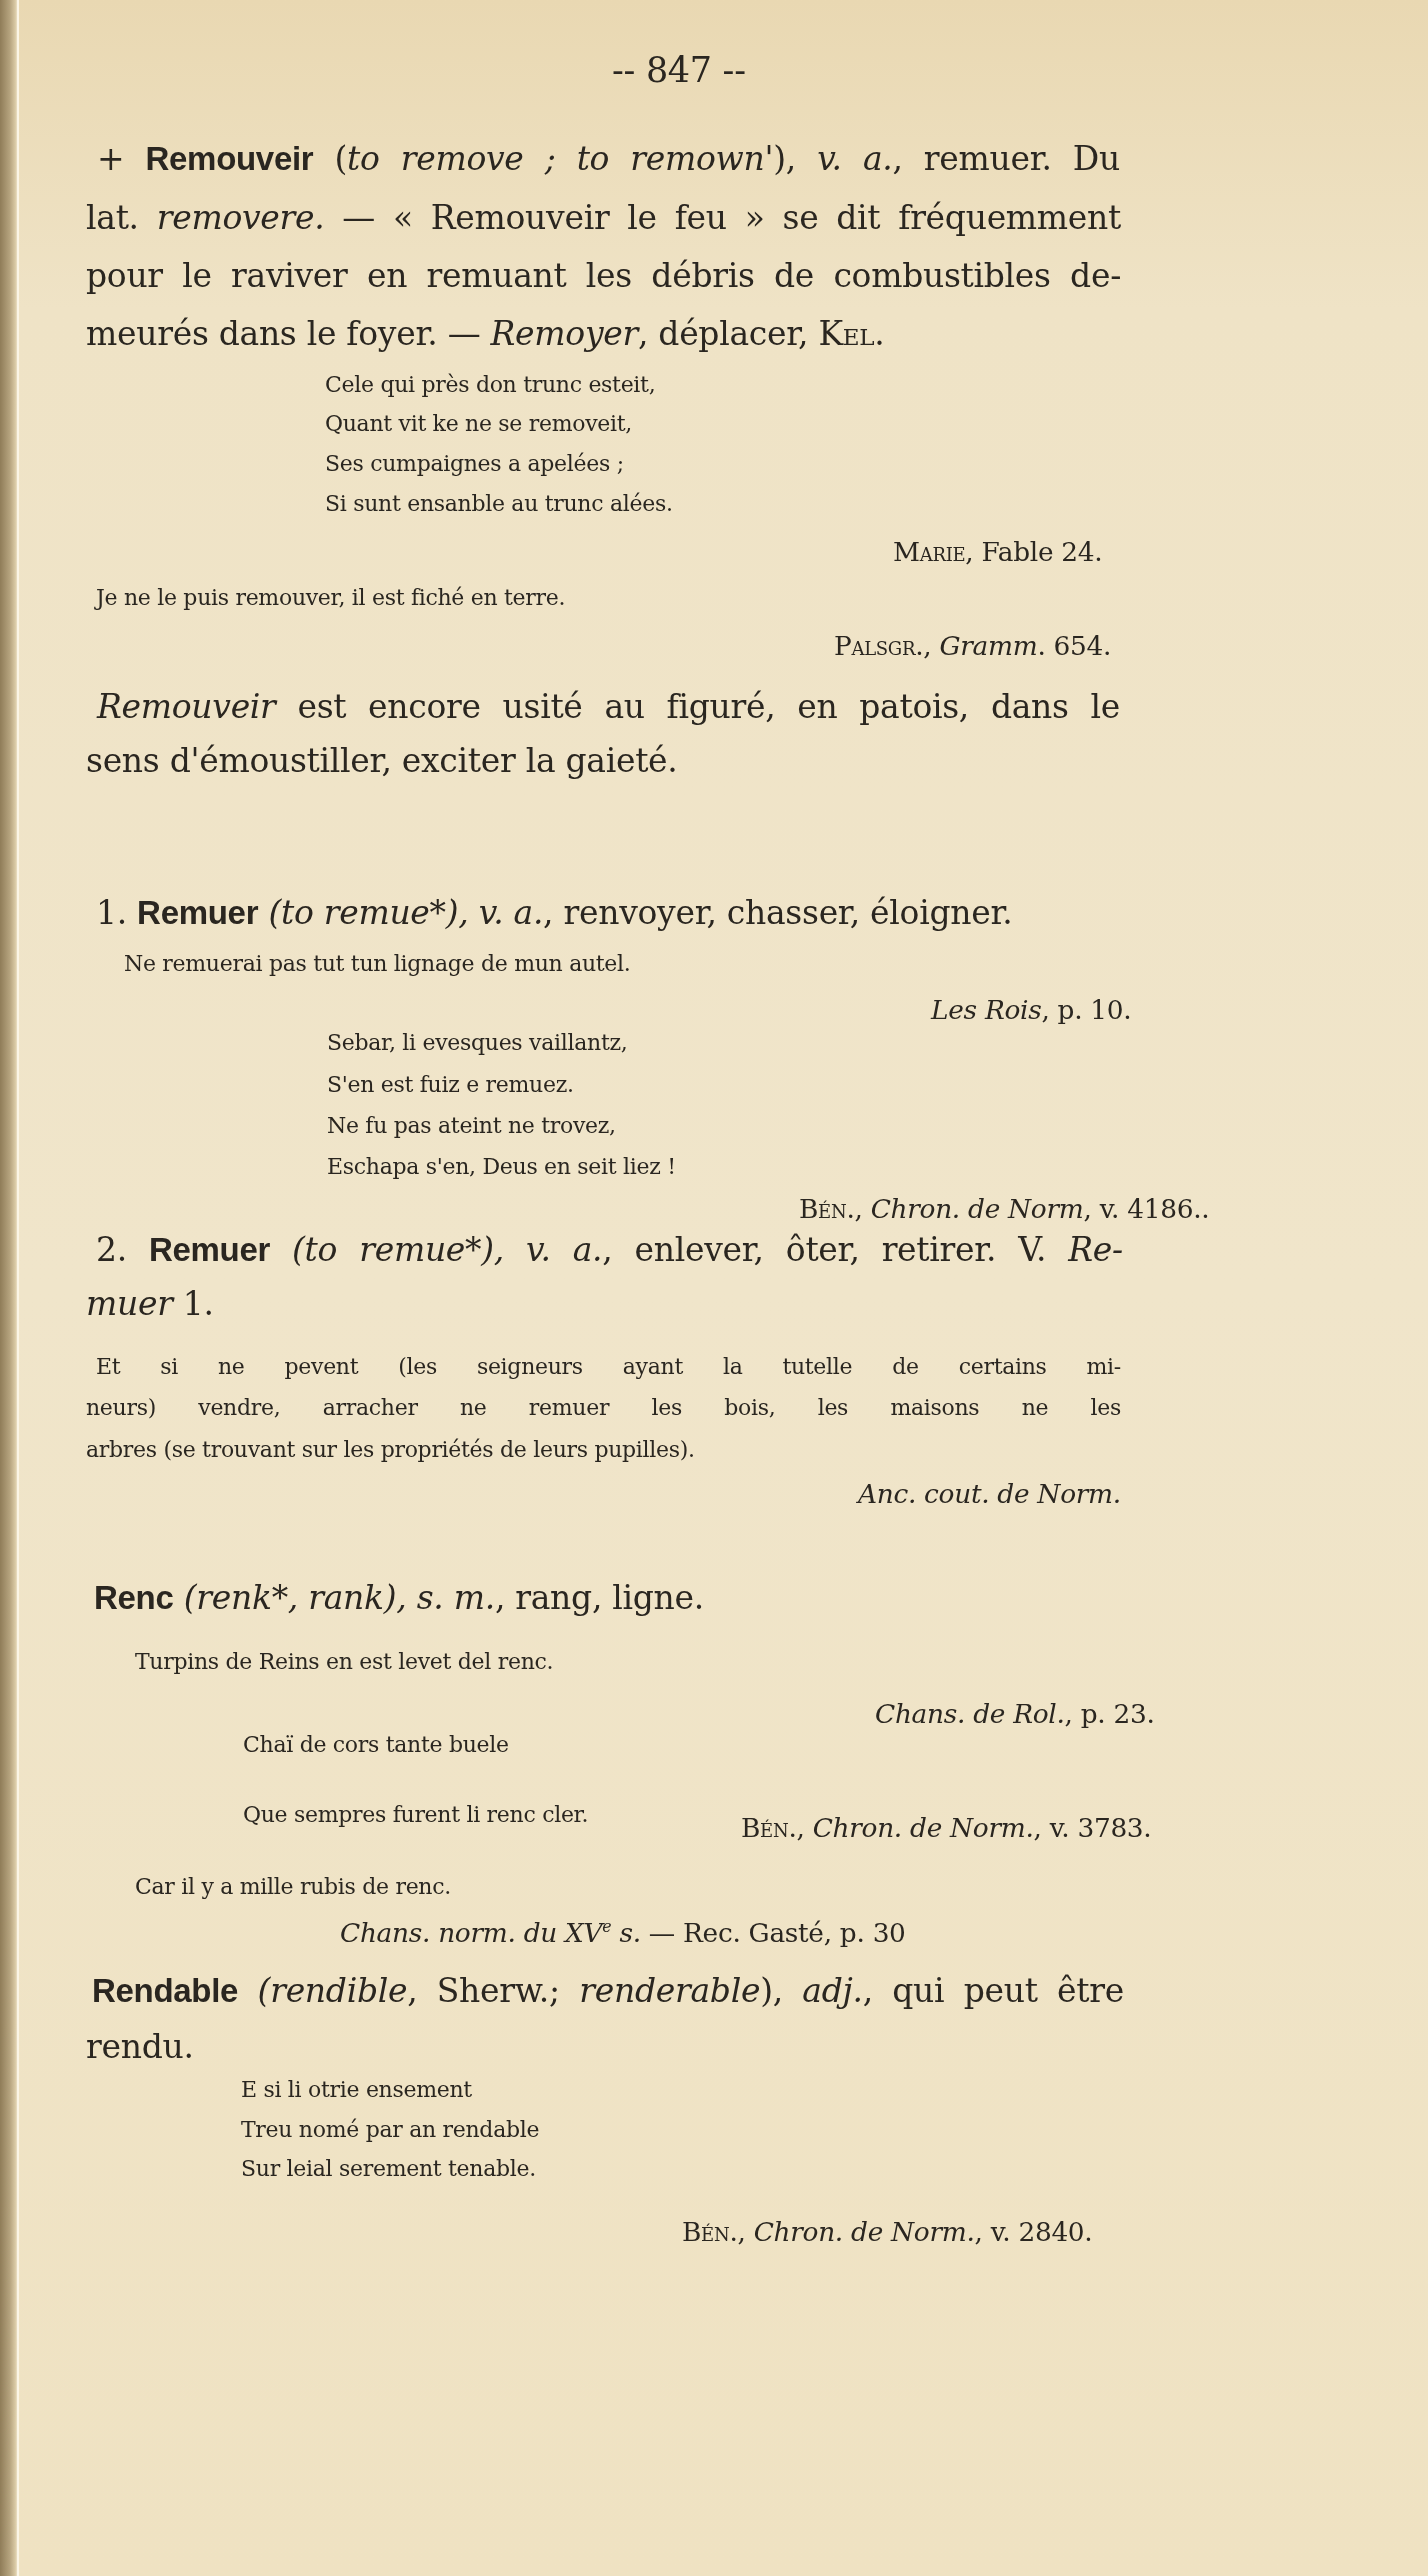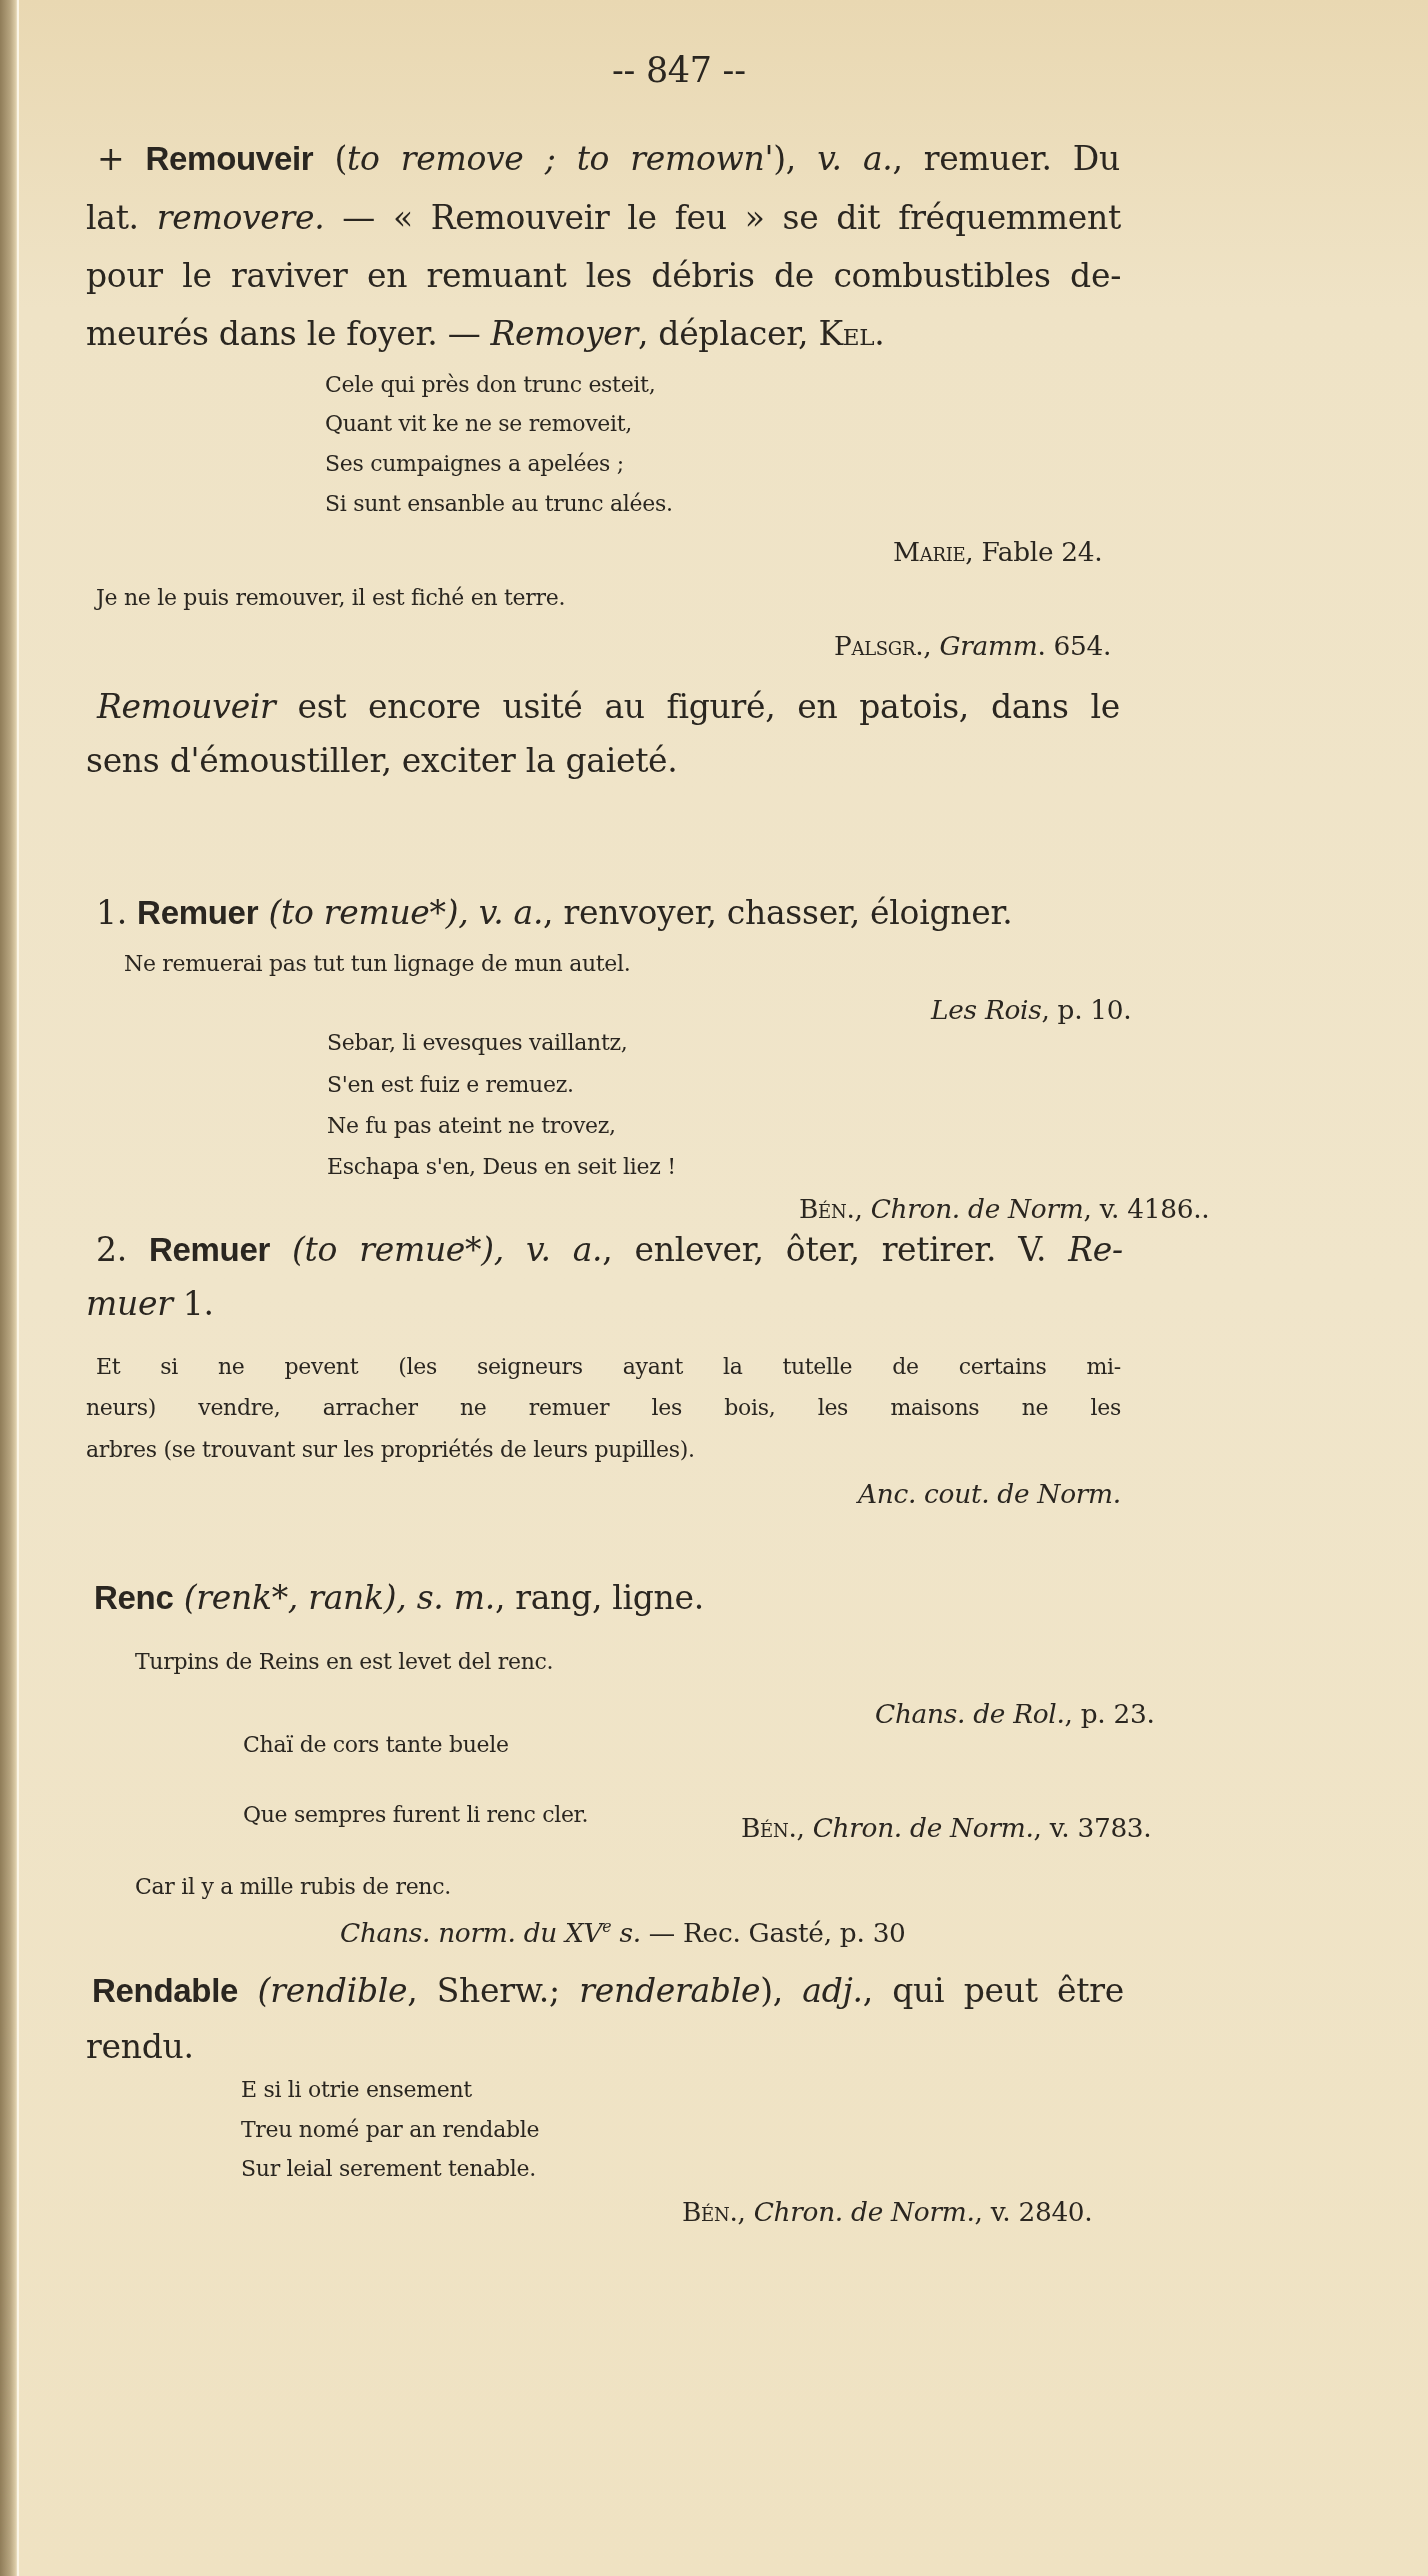--- a/index.html
+++ b/index.html
@@ -172,16 +172,16 @@
     </div>
   </div>
 
 </div>
 
 <style>
   
   .content [data-name="entry-renc"] .line.sm[data-bind="entries.renc.verses.0"],
   .content [data-name="entry-renc"] .line.sm[data-bind="entries.renc.verses.1"] { left: 243px !important; }
   .content [data-name="entry-rendable"] .line.sm { left: 241px !important; }
-  .content [data-name="entry-rendable"] .line.cite { left: 682px !important; }
+  .content [data-name="entry-rendable"] .line.cite { left: 682px !important; margin-top: 20px; }
   .content [data-name="entry-renc"] .line.cite:nth-of-type(5) { left: 0; }
 </style>
 
 
 </body></html>

